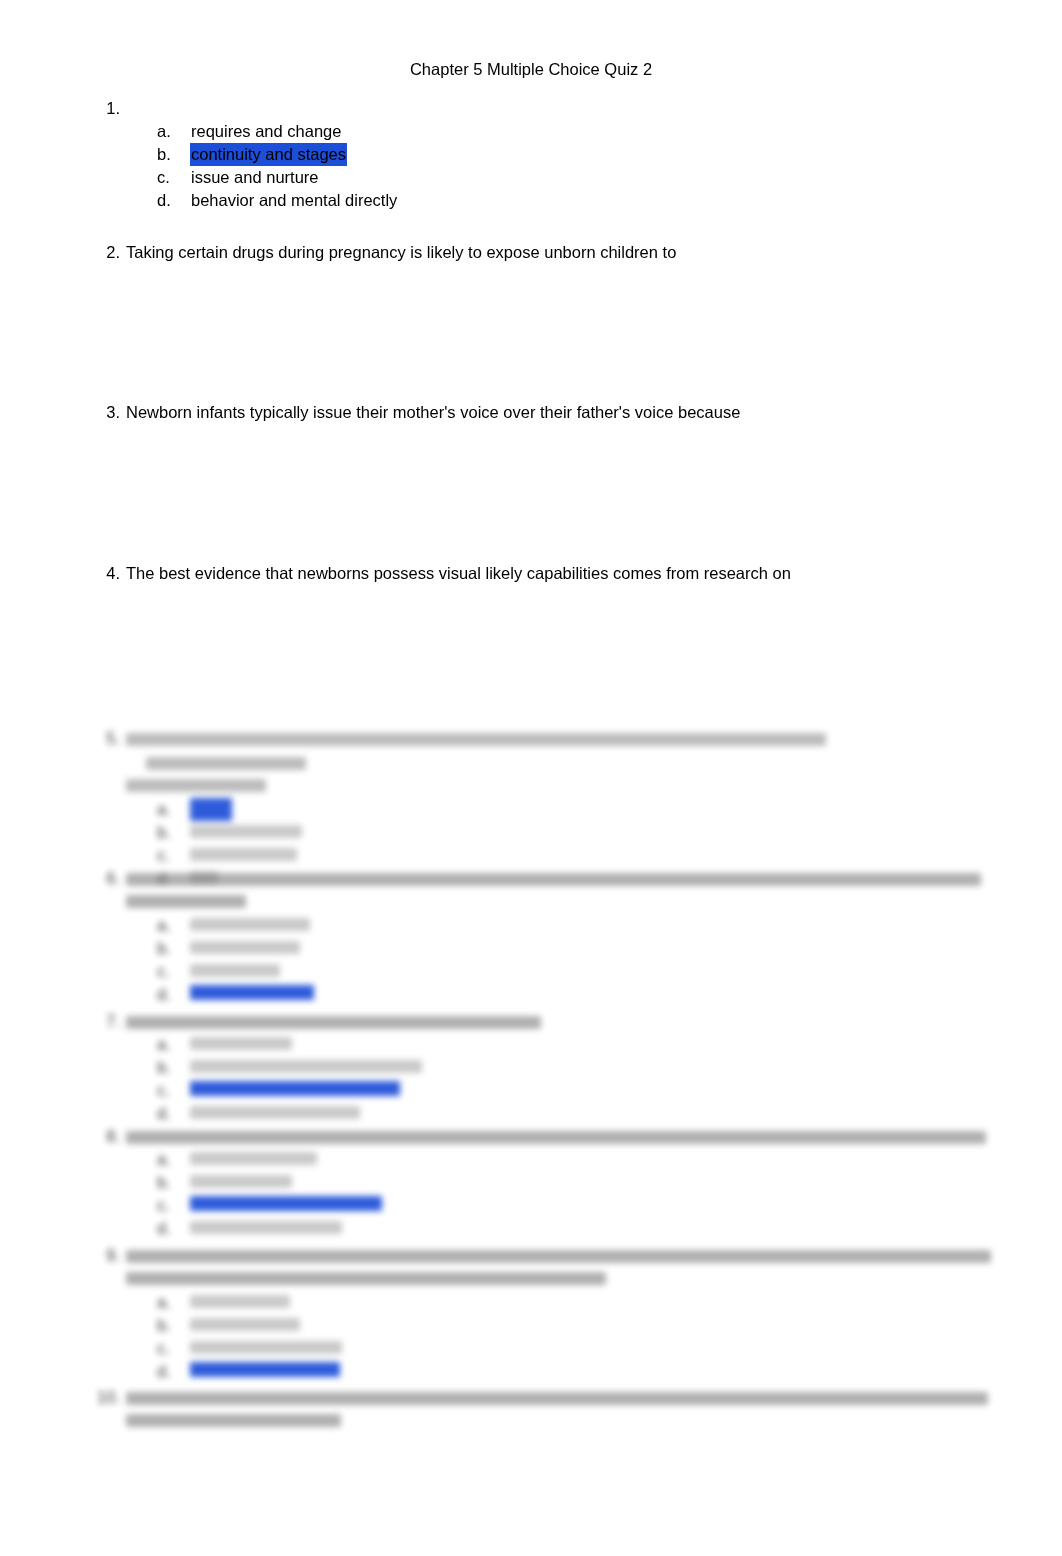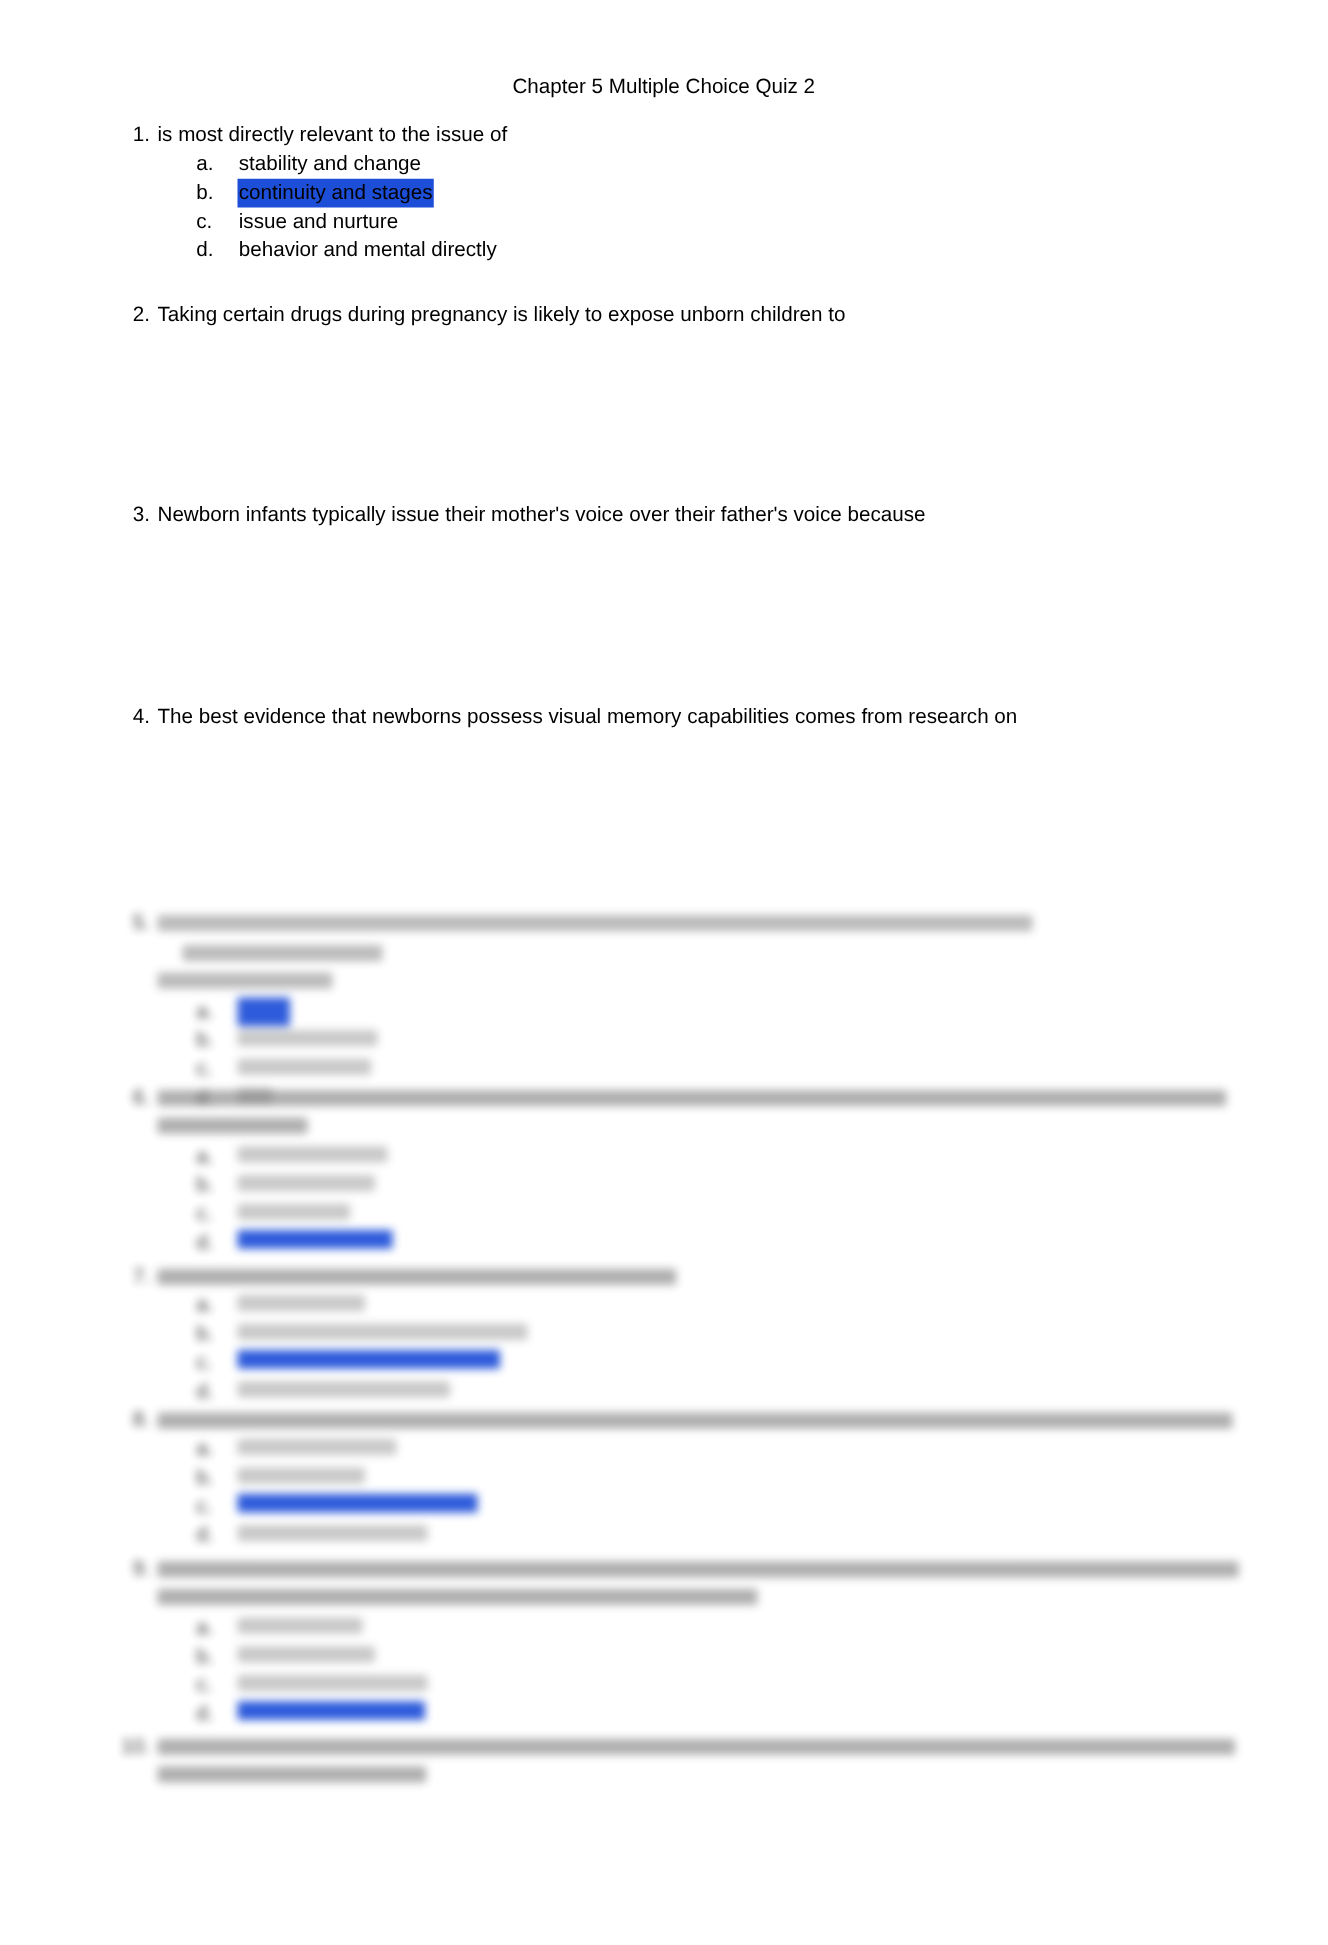--- a/index.html
+++ b/index.html
@@ -125,27 +125,26 @@
 <body>
 
 <div id="page">
 
   <div class="doc-title">Chapter 5 Multiple Choice Quiz 2</div>
 
   <div class="qblock" style="top:96px;">
     <div class="qrow">
       <span class="qnum">1.</span>
       <span class="qtext">
-        <span class="l2">is most directly relevant to the issue of</span>
       </span>
     </div>
     <ul class="opts">
       <li class="opt">
         <span class="opt-letter">a.</span>
-        <span class="opt-text">stability and change</span>
+        <span class="opt-text">requires and change</span>
       </li>
       <li class="opt">
         <span class="opt-letter">b.</span>
         <span class="opt-text hl">continuity and stages</span>
       </li>
       <li class="opt">
         <span class="opt-letter">c.</span>
         <span class="opt-text">issue and nurture</span>
       </li>
       <li class="opt">
@@ -167,21 +166,21 @@
   <div class="qblock" style="top:400px;">
     <div class="qrow">
       <span class="qnum">3.</span>
       <span class="qtext">Newborn infants typically issue their mother's voice over their father's voice because</span>
     </div>
   </div>
 
   <div class="qblock" style="top:561px;">
     <div class="qrow">
       <span class="qnum">4.</span>
-      <span class="qtext">The best evidence that newborns possess visual memory capabilities comes from research on</span>
+      <span class="qtext">The best evidence that newborns possess visual likely capabilities comes from research on</span>
     </div>
   </div>
 
   <div class="blurred">
 
     <div class="qblock" style="top:726px;">
       <div class="qrow">
         <span class="qnum">5.</span>
         <span class="qtext">
           <span style="display:inline-block;height:13px;width:700px;background:#7a7a7a;opacity:.55;border-radius:2px;vertical-align:middle;"></span>

